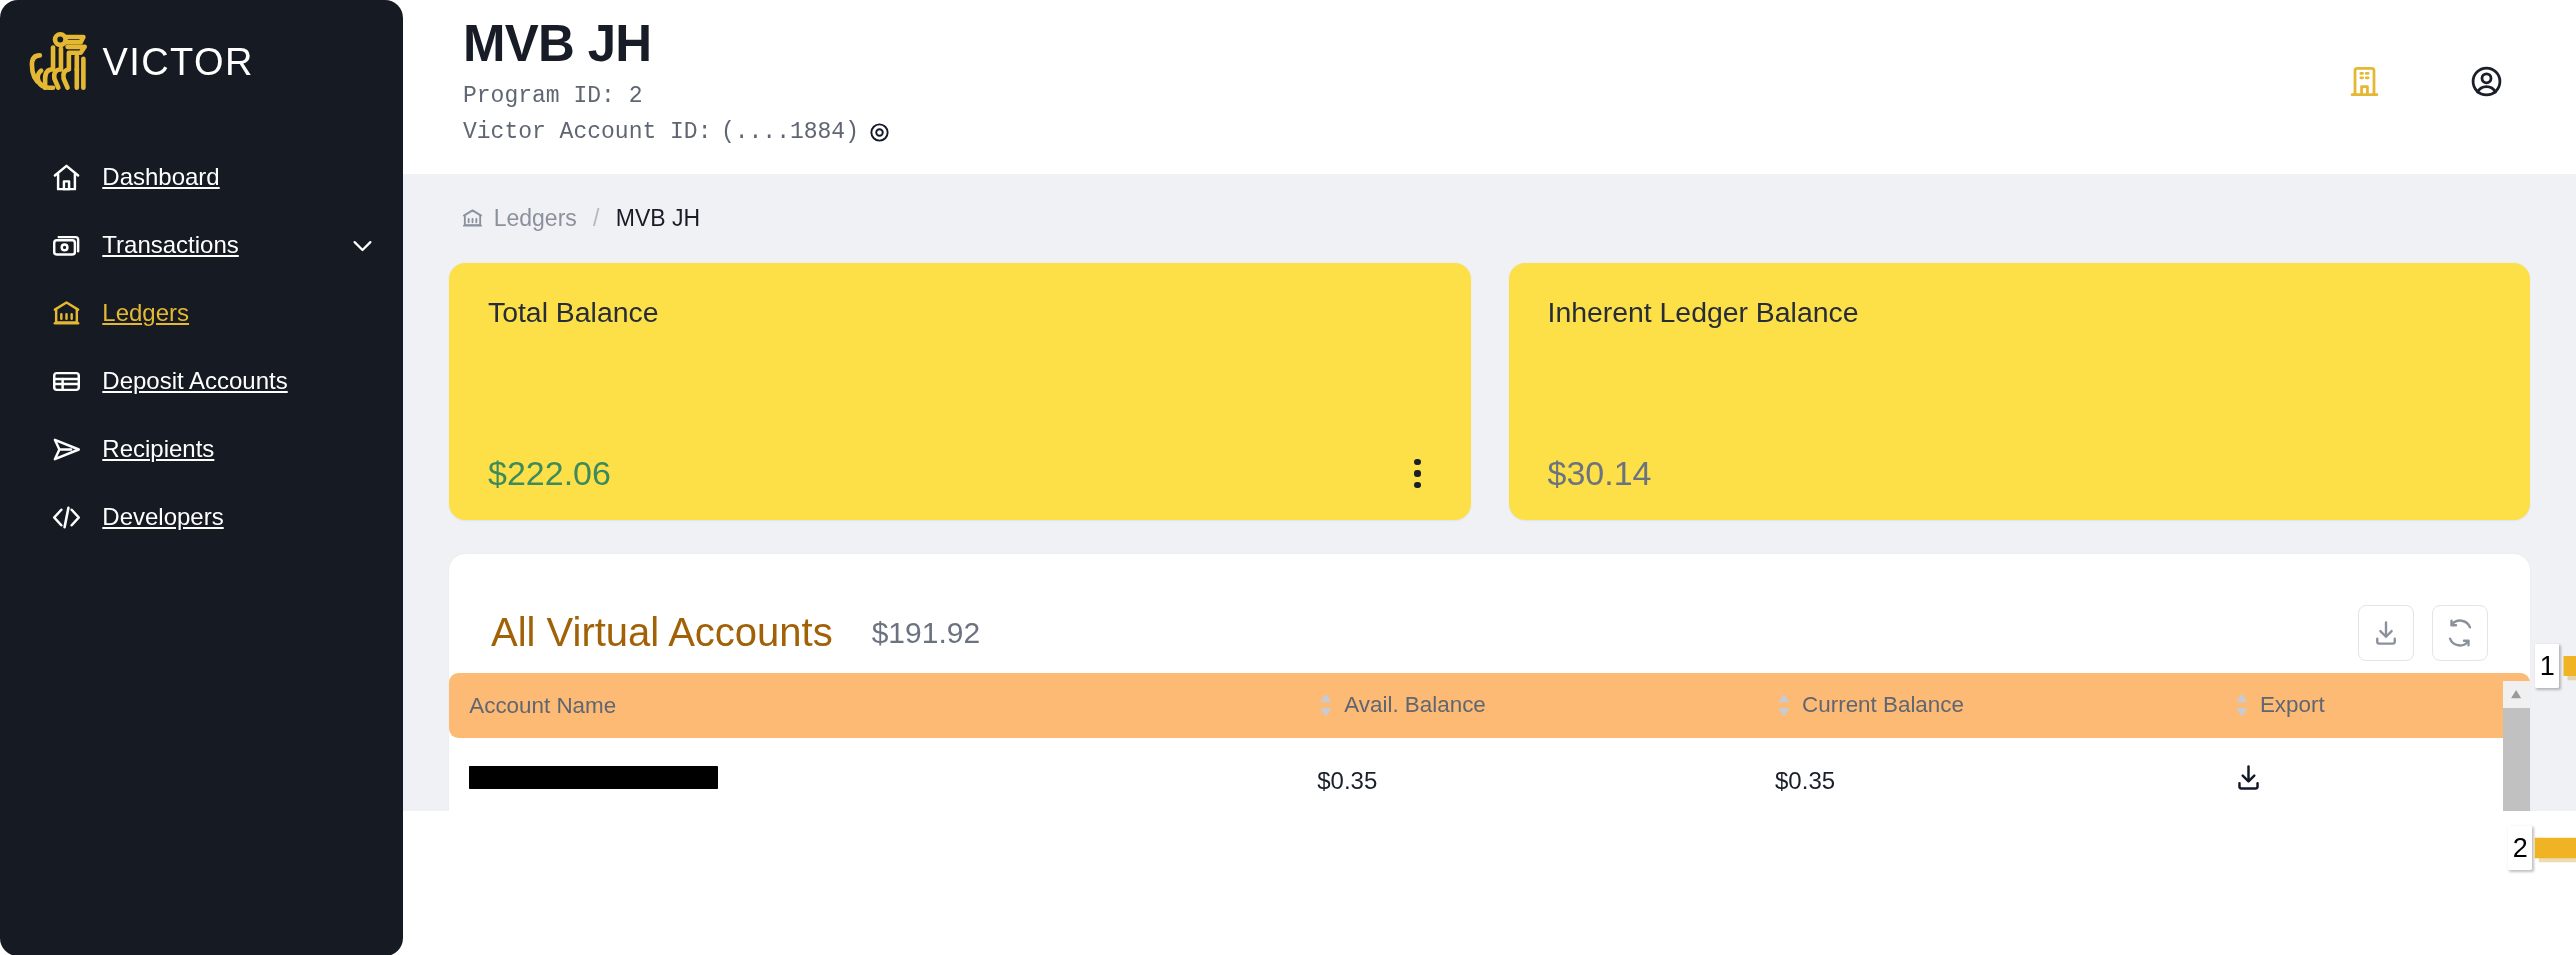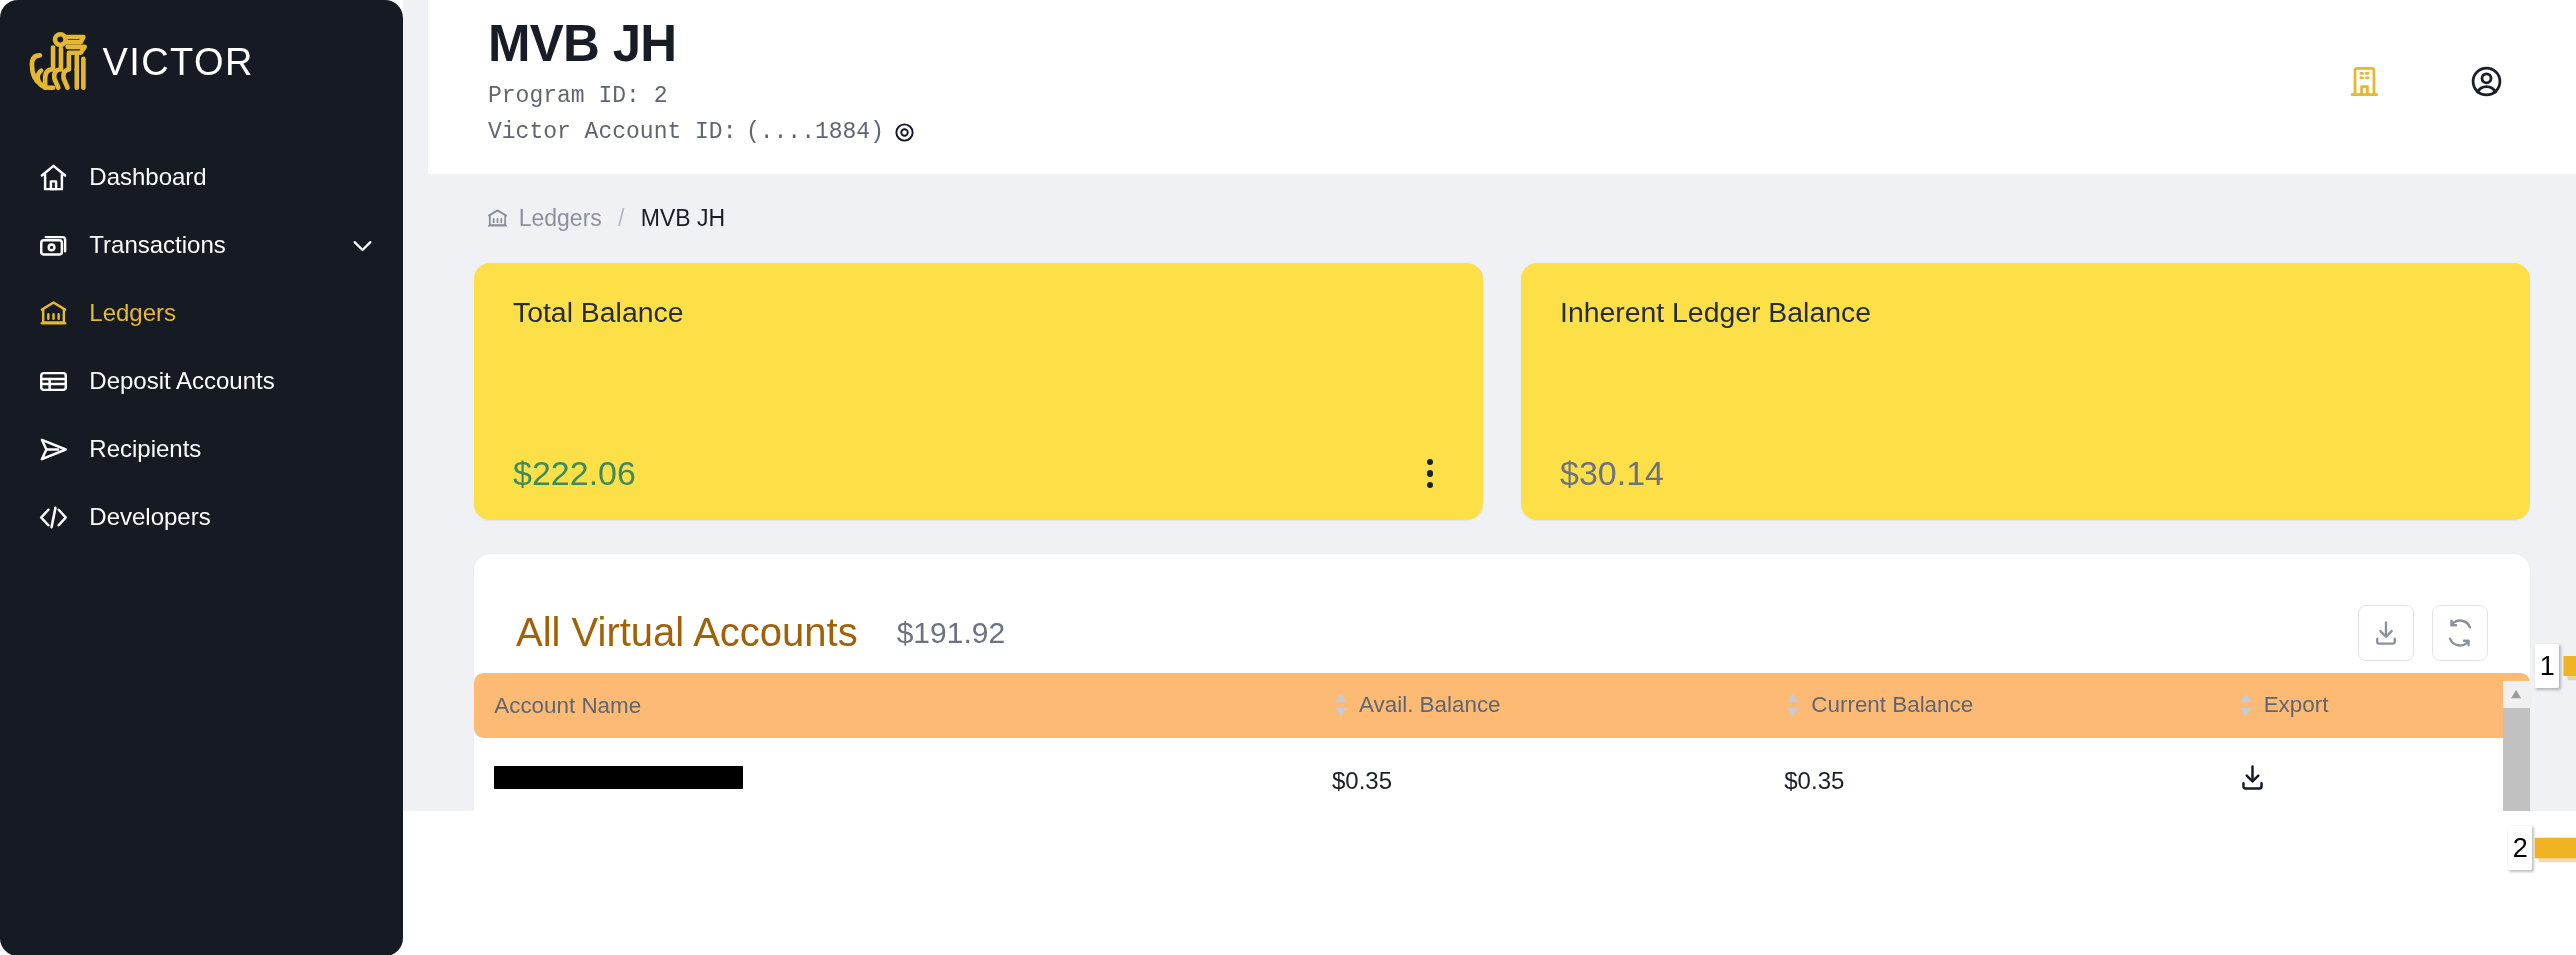--- a/index.html
+++ b/index.html
@@ -19,30 +19,30 @@
     padding-top:23px;
     border-radius:18px;
   }
   .logo-row { display:flex; align-items:center; gap:12.2px; padding:0 0 0 24.4px; height:78px; }
   .logo-mark { width:66px; height:62px; flex:none; }
   .logo-word { font-size:38px; letter-spacing:1.4px; color:#ffffff; font-weight:400; }
 
   .nav { margin-top:42px; display:flex; flex-direction:column; }
   .nav-item {
     display:flex; align-items:center;
-    height:68px; padding-left:38px; padding-right:27px;
-    color:#ffffff; font-size:24px; cursor:pointer; gap:20.3px;
+    height:68px; padding-left:51px; padding-right:27px;
+    color:#ffffff; font-size:24px; cursor:pointer; gap:20.3px;text-decoration:underline;
   }
   .nav-item .ico { width:31px; height:31px; flex:none; display:block; }
   .nav-item .lbl { flex:1; white-space:nowrap; }
   .nav-item.active { color:#e4b833; }
   .chev { width:27px; height:27px; flex:none; }
 
   
-  .main { flex:1; height:811px; background:#f0f1f5; display:flex; flex-direction:column; position:relative;padding-left:25px; }
+  .main { flex:1; height:811px; background:#f0f1f5; display:flex; flex-direction:column; position:relative; }
 
   .topbar {
     background:#ffffff; height:174px; width:100%;
     padding:15px 49px 0 60px;
     display:flex; justify-content:space-between; align-items:flex-start;
   }
   .tb-left { display:flex; flex-direction:column; }
   .page-title { font-size:51px; font-weight:bold; color:#171c26; letter-spacing:-0.7px; line-height:1.12; }
   .meta-line { font-size:23px; color:#5f6672; margin-top:11px; line-height:1.2;font-family:Liberation Mono, monospace; }
   .meta-line.second { margin-top:8.1px; display:flex; align-items:center; gap:9.5px; }

